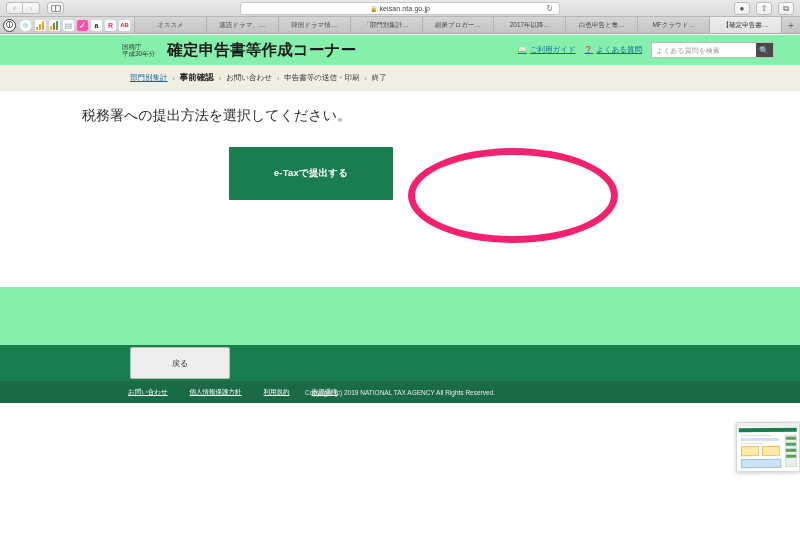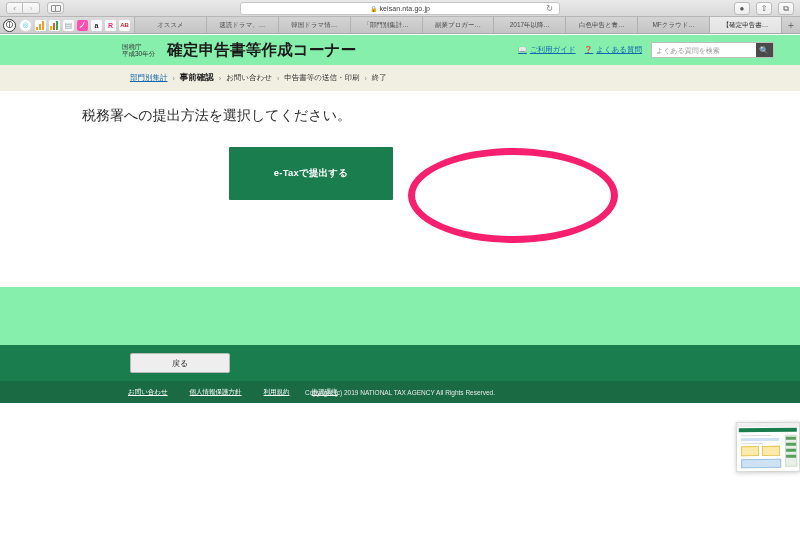--- a/index.html
+++ b/index.html
@@ -362,21 +362,21 @@
   .footer-action {
     margin-top: 58px;
     height: 36px;
     background: #1a7d4e;
     display: flex;
     align-items: center;
   }
   .back-btn {
     margin-left: 130px;
     width: 100px;
-    height: 20px;
+    height: 32px;
     background: #eeeeee;
     border: 1px solid #b9b9b9;
     border-radius: 2px;
     font-size: 8px;
     color: #2b2b2b;
     display: flex;
     align-items: center;
     justify-content: center;
     font-family: "Liberation Sans", sans-serif;
   }

